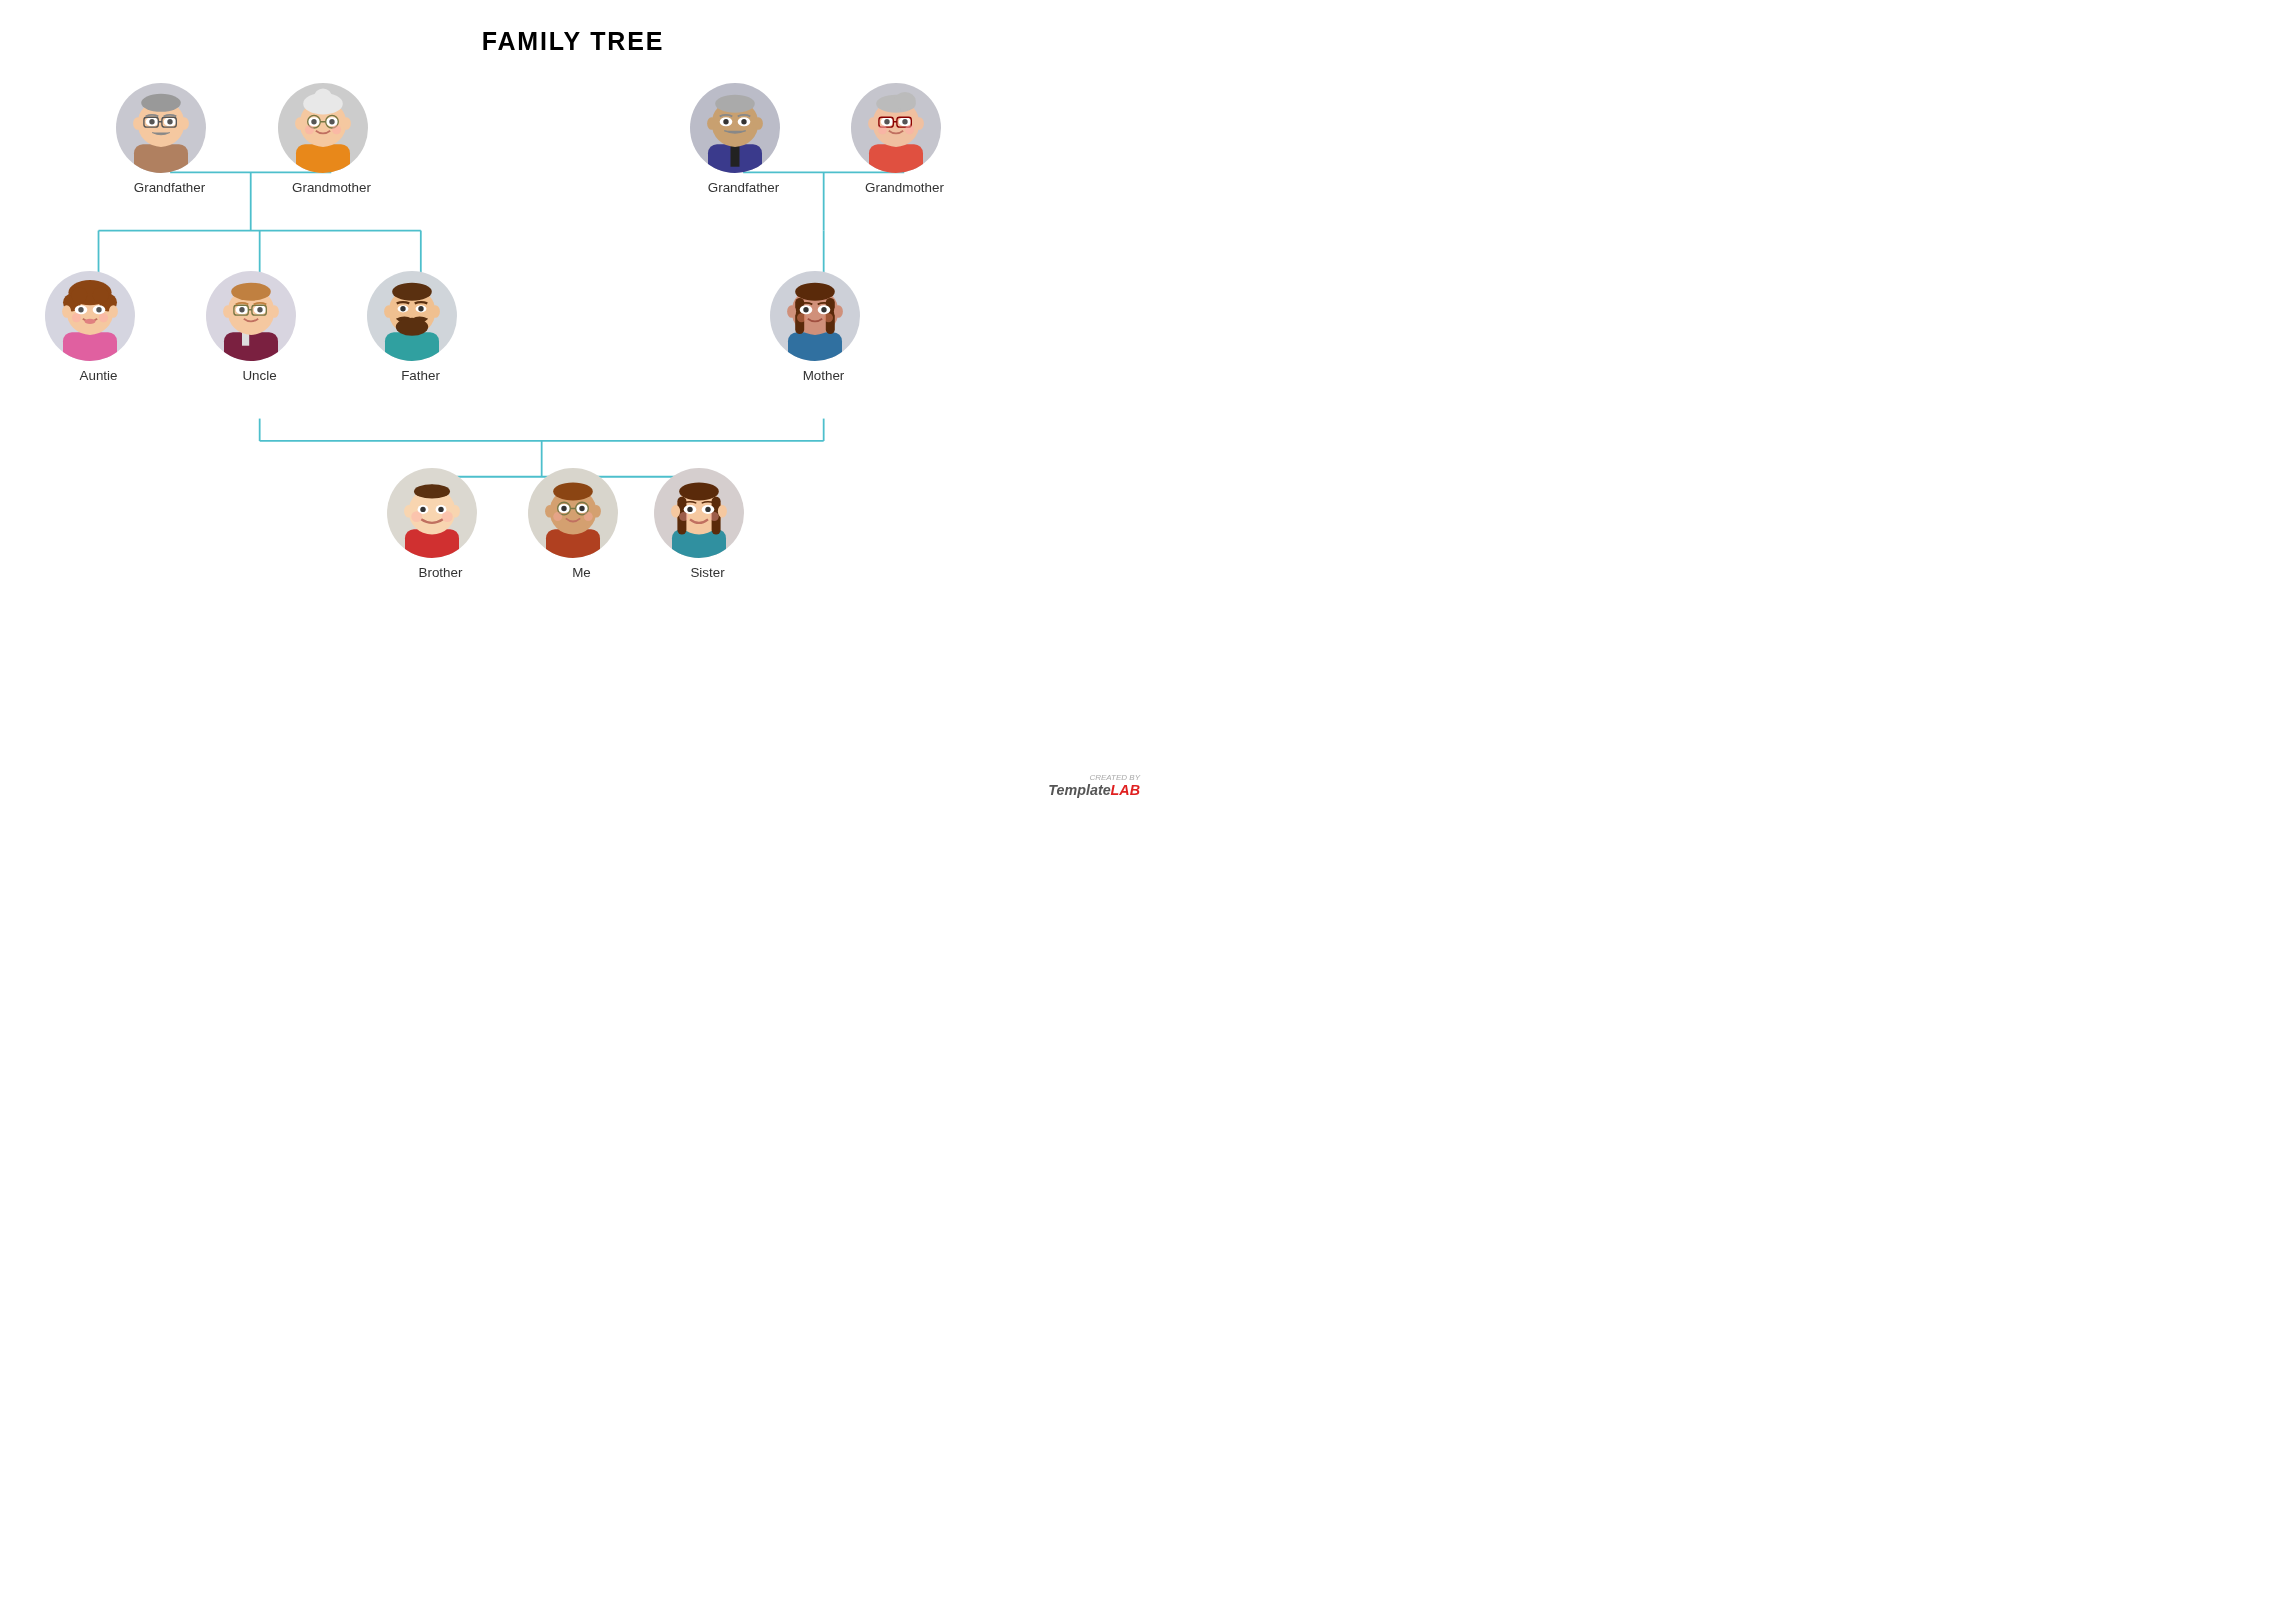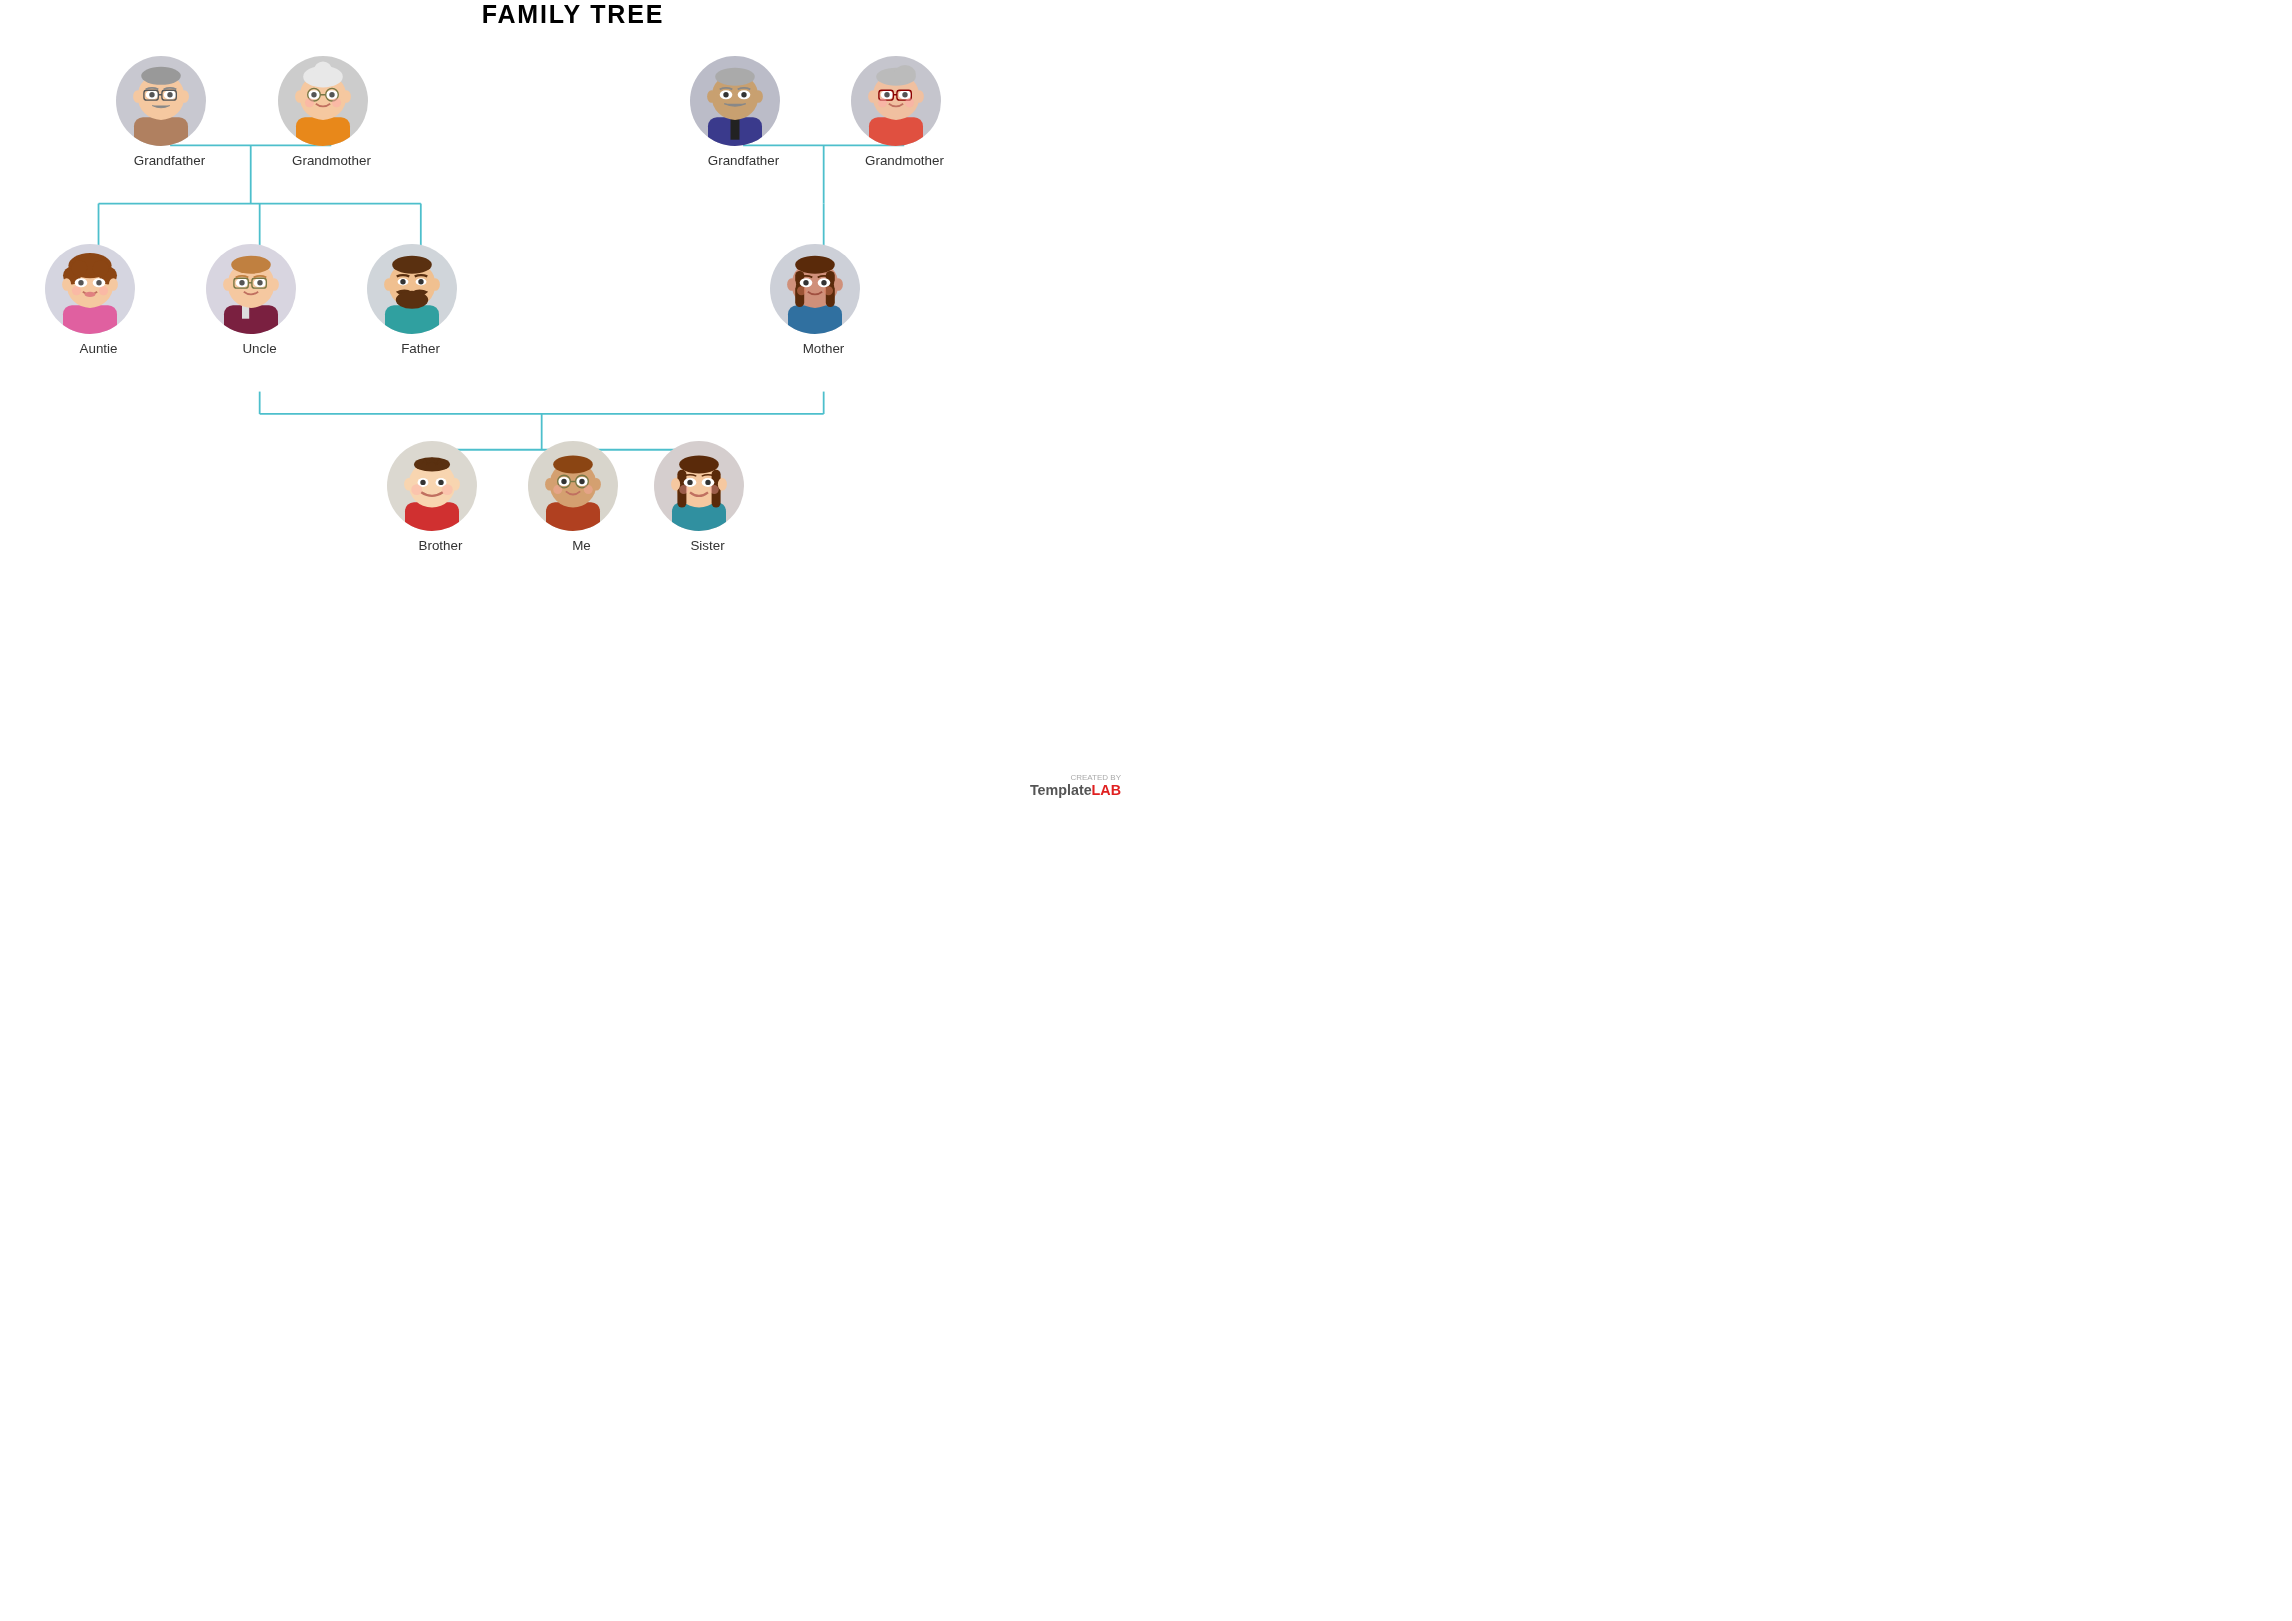--- a/index.html
+++ b/index.html
@@ -8,20 +8,21 @@
       font-family: Arial, sans-serif;
       width: 1146px;
       height: 811px;
       position: relative;
       overflow: hidden;
     }
     .page-title {
       text-align: center;
       font-size: 25px;
       font-weight: bold;
+      padding-top: 27px;
       letter-spacing: 1.8px;
     }
     .tree-container {
       position: relative;
       width: 100%;
       height: 752px;
     }
     svg.connectors {
       position: absolute;
       top: 0; left: 0;
@@ -71,23 +72,24 @@
     
     .brother-bg { background: #dbd8d0; }
     
     .me-bg { background: #d8d5cc; }
     
     .sister-bg { background: #d5cece; }
 
     .watermark {
       position: absolute;
       bottom: 13.4px;
-      right: 25px;
+      right: 6px;
       font-size: 10.7px;
       color: #999;
+      font-style: italic;
     }
     .watermark span.lab {
       color: #e02020;
       font-weight: bold;
       font-size: 14.3px;
     }
     .watermark span.template {
       color: #555;
       font-weight: bold;
       font-size: 14.3px;

